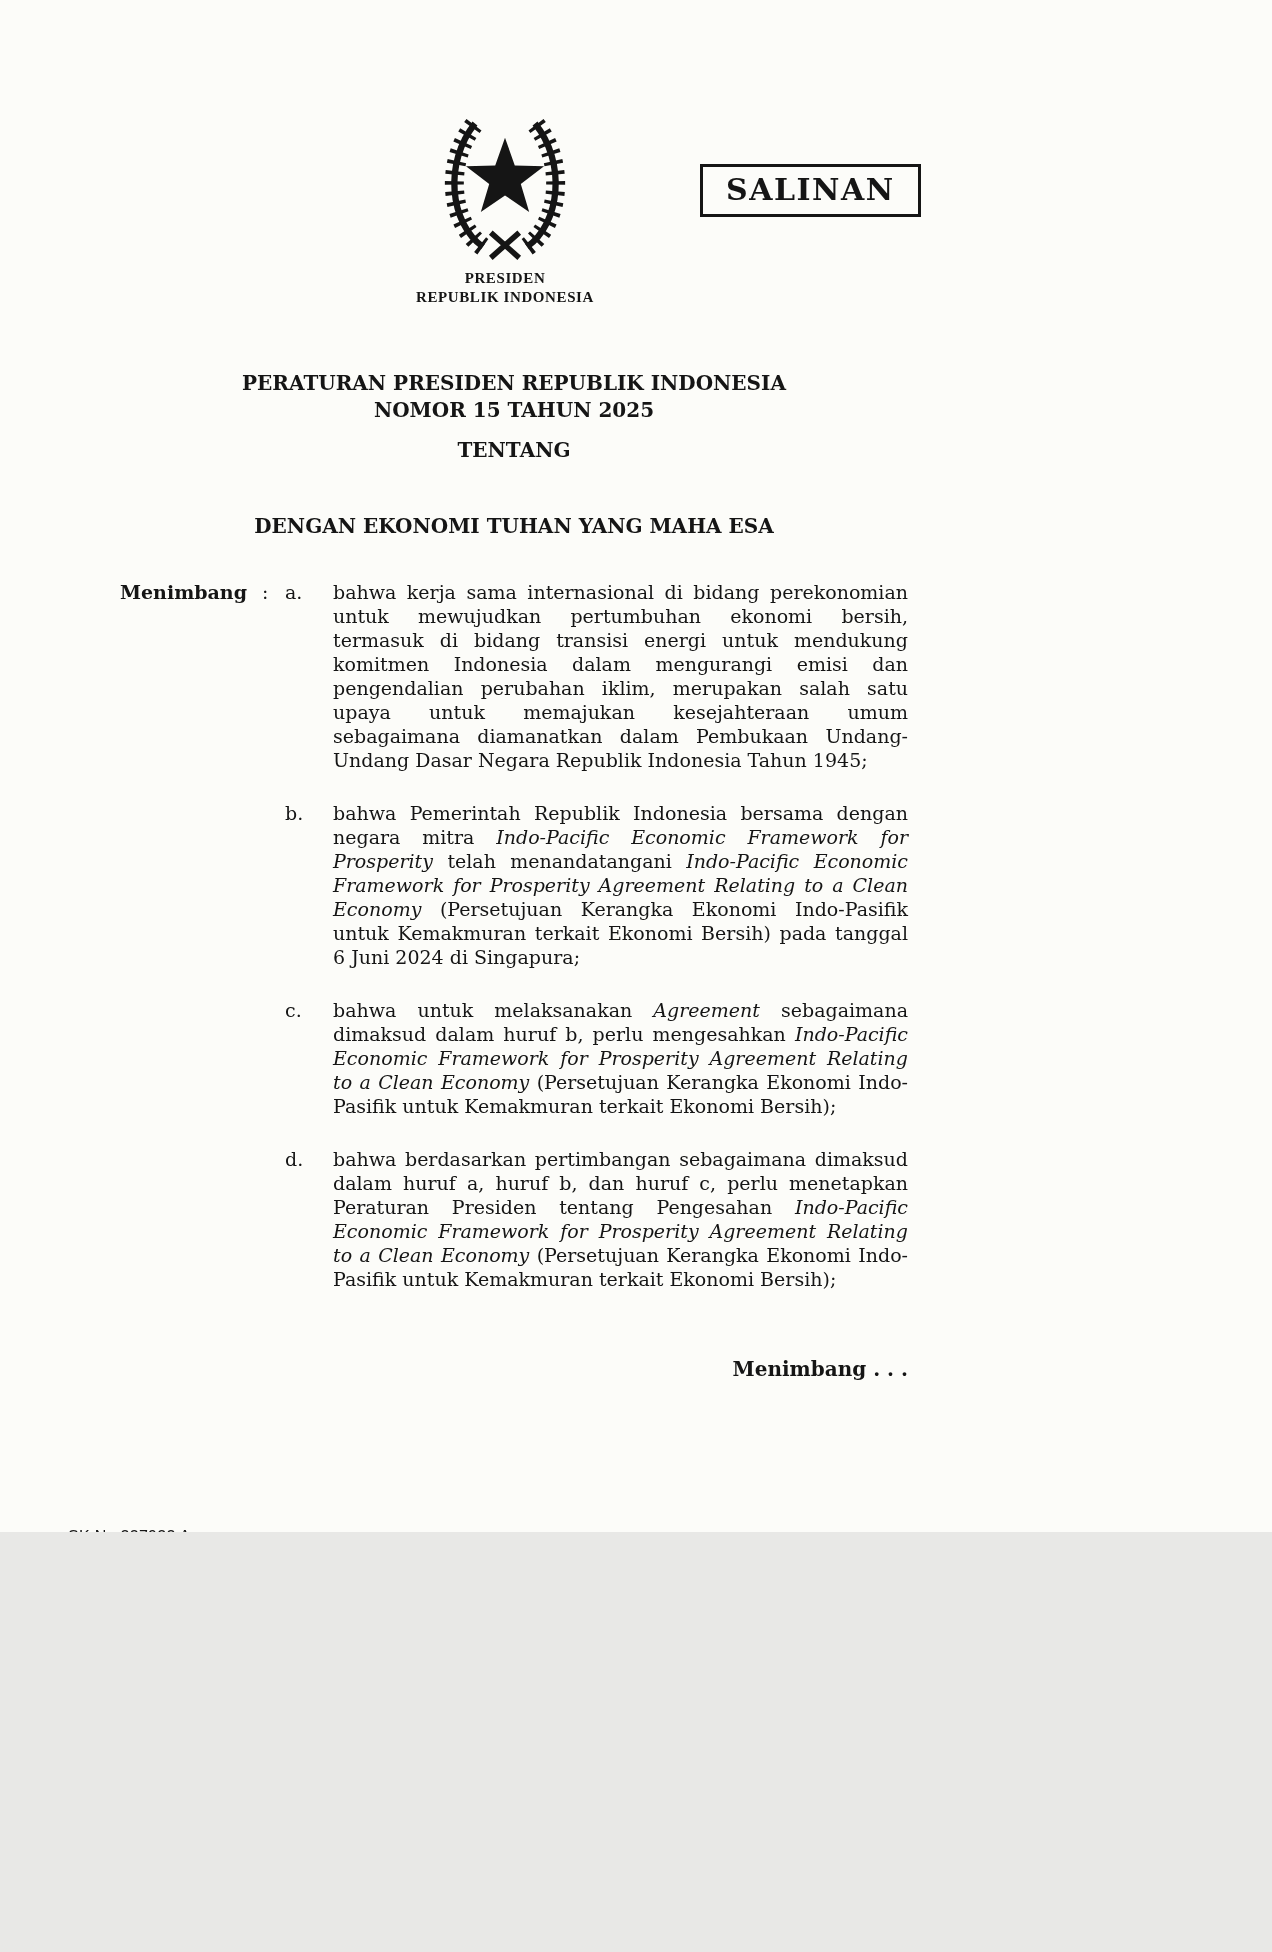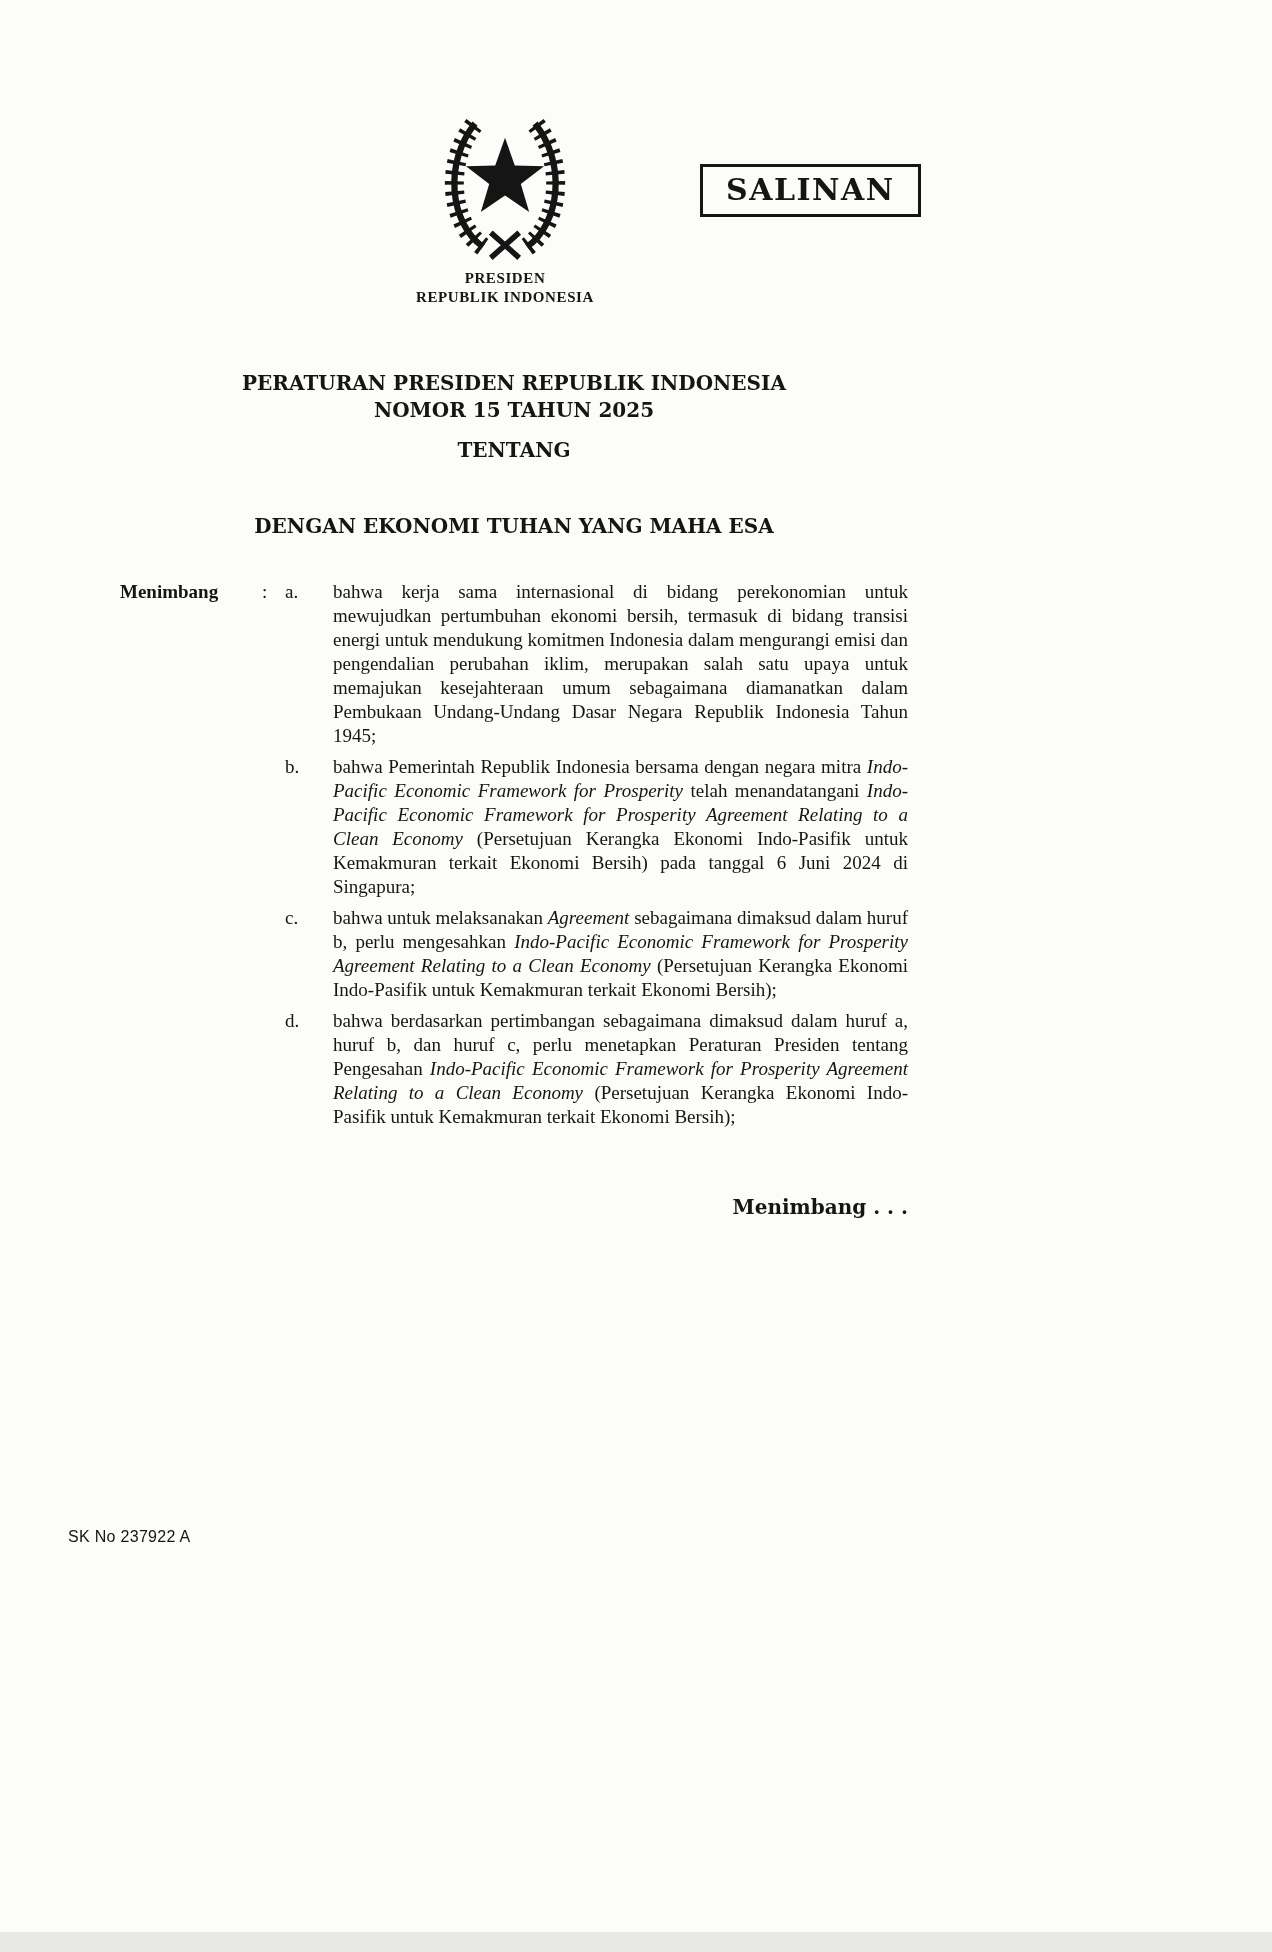--- a/index.html
+++ b/index.html
@@ -1,20 +1,20 @@
 <!DOCTYPE html>
 <html><head>
 <meta charset="utf-8">
 <style>
   * { margin: 0; padding: 0; box-sizing: border-box; }
   html, body { background: #e8e8e6; }
   .page {
     position: relative;
     width: 1272px;
-    height: 1932px;
+    height: 1532px;
     margin: 0 auto;
     background: #fcfcf9;
     color: #151515;
     font-family: "DejaVu Serif", serif;
     overflow: hidden;
   }
 
   
   .emblem {
     position: absolute;
@@ -90,22 +90,21 @@
     text-align: center;
     font-weight: bold;
     font-size: 20px;
     margin-top: 22px;
   }
 
   .considering {
     margin-top: 42px;
     display: grid;
     grid-template-columns: 142px 23px 48px 1fr;
-    row-gap: 7px;
-    font-family: Liberation Serif, serif;
+    row-gap: 29px;
   }
   .c-label  { grid-column: 1; font-weight: bold; }
   .c-colon  { grid-column: 2; }
   .c-letter { grid-column: 3; }
   .c-text   { grid-column: 4; text-align: justify; }
 
   .continuation {
     margin-top: 66px;
     text-align: right;
     font-weight: bold;

